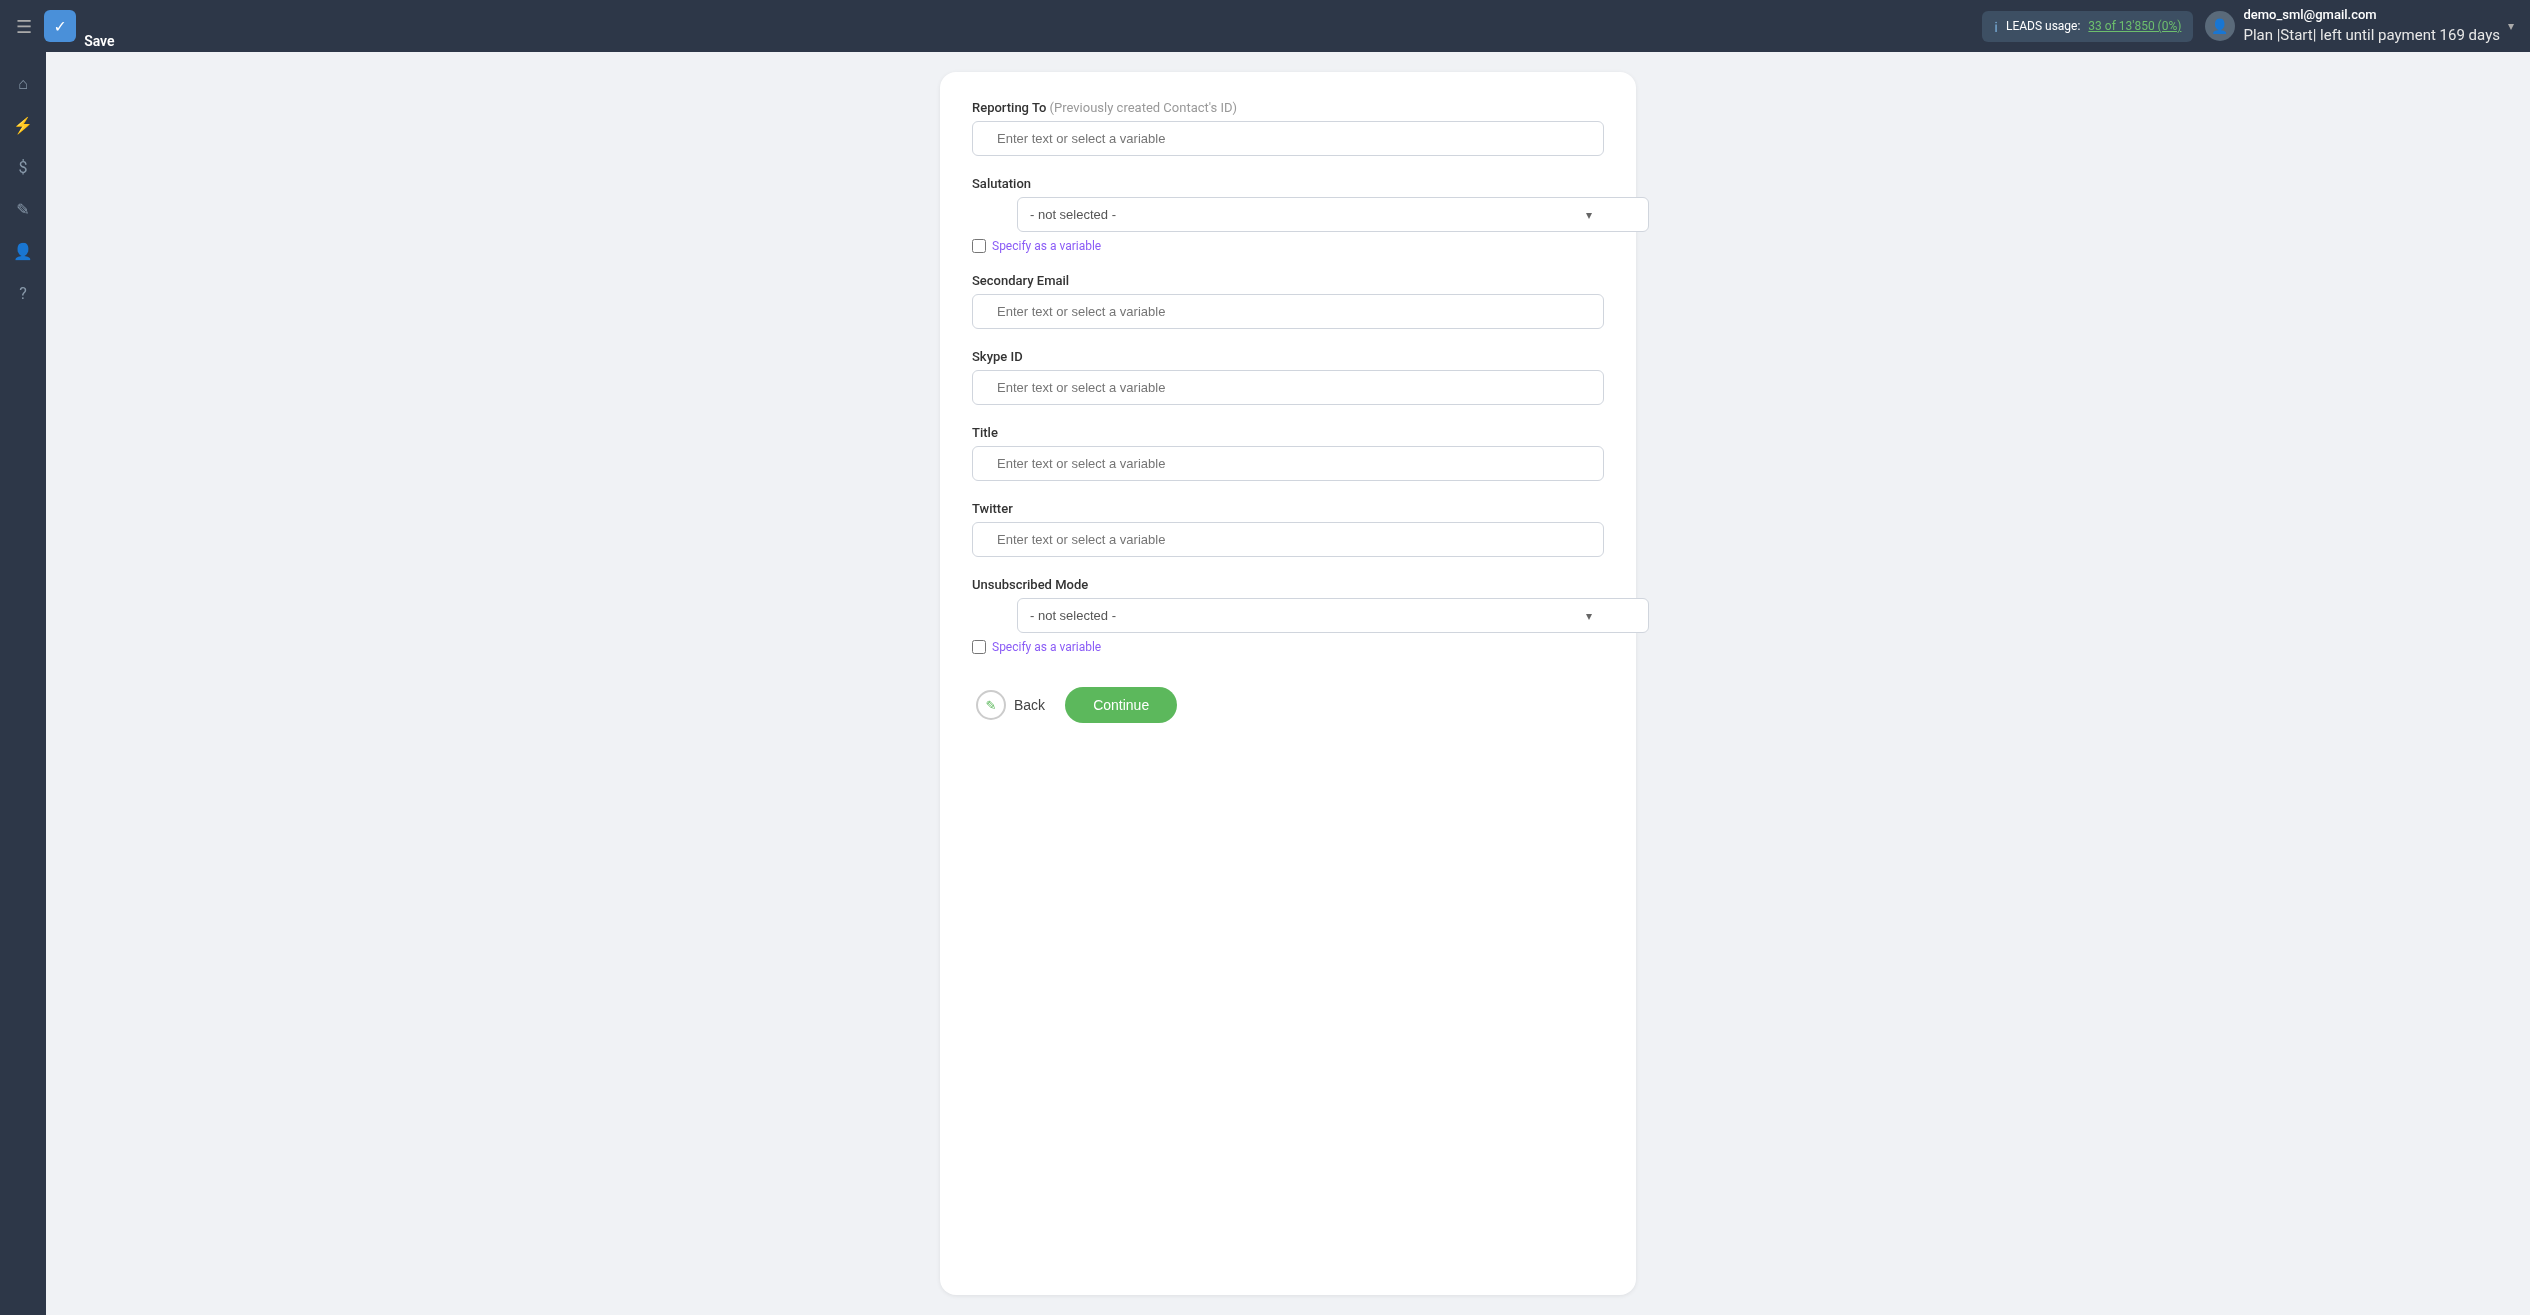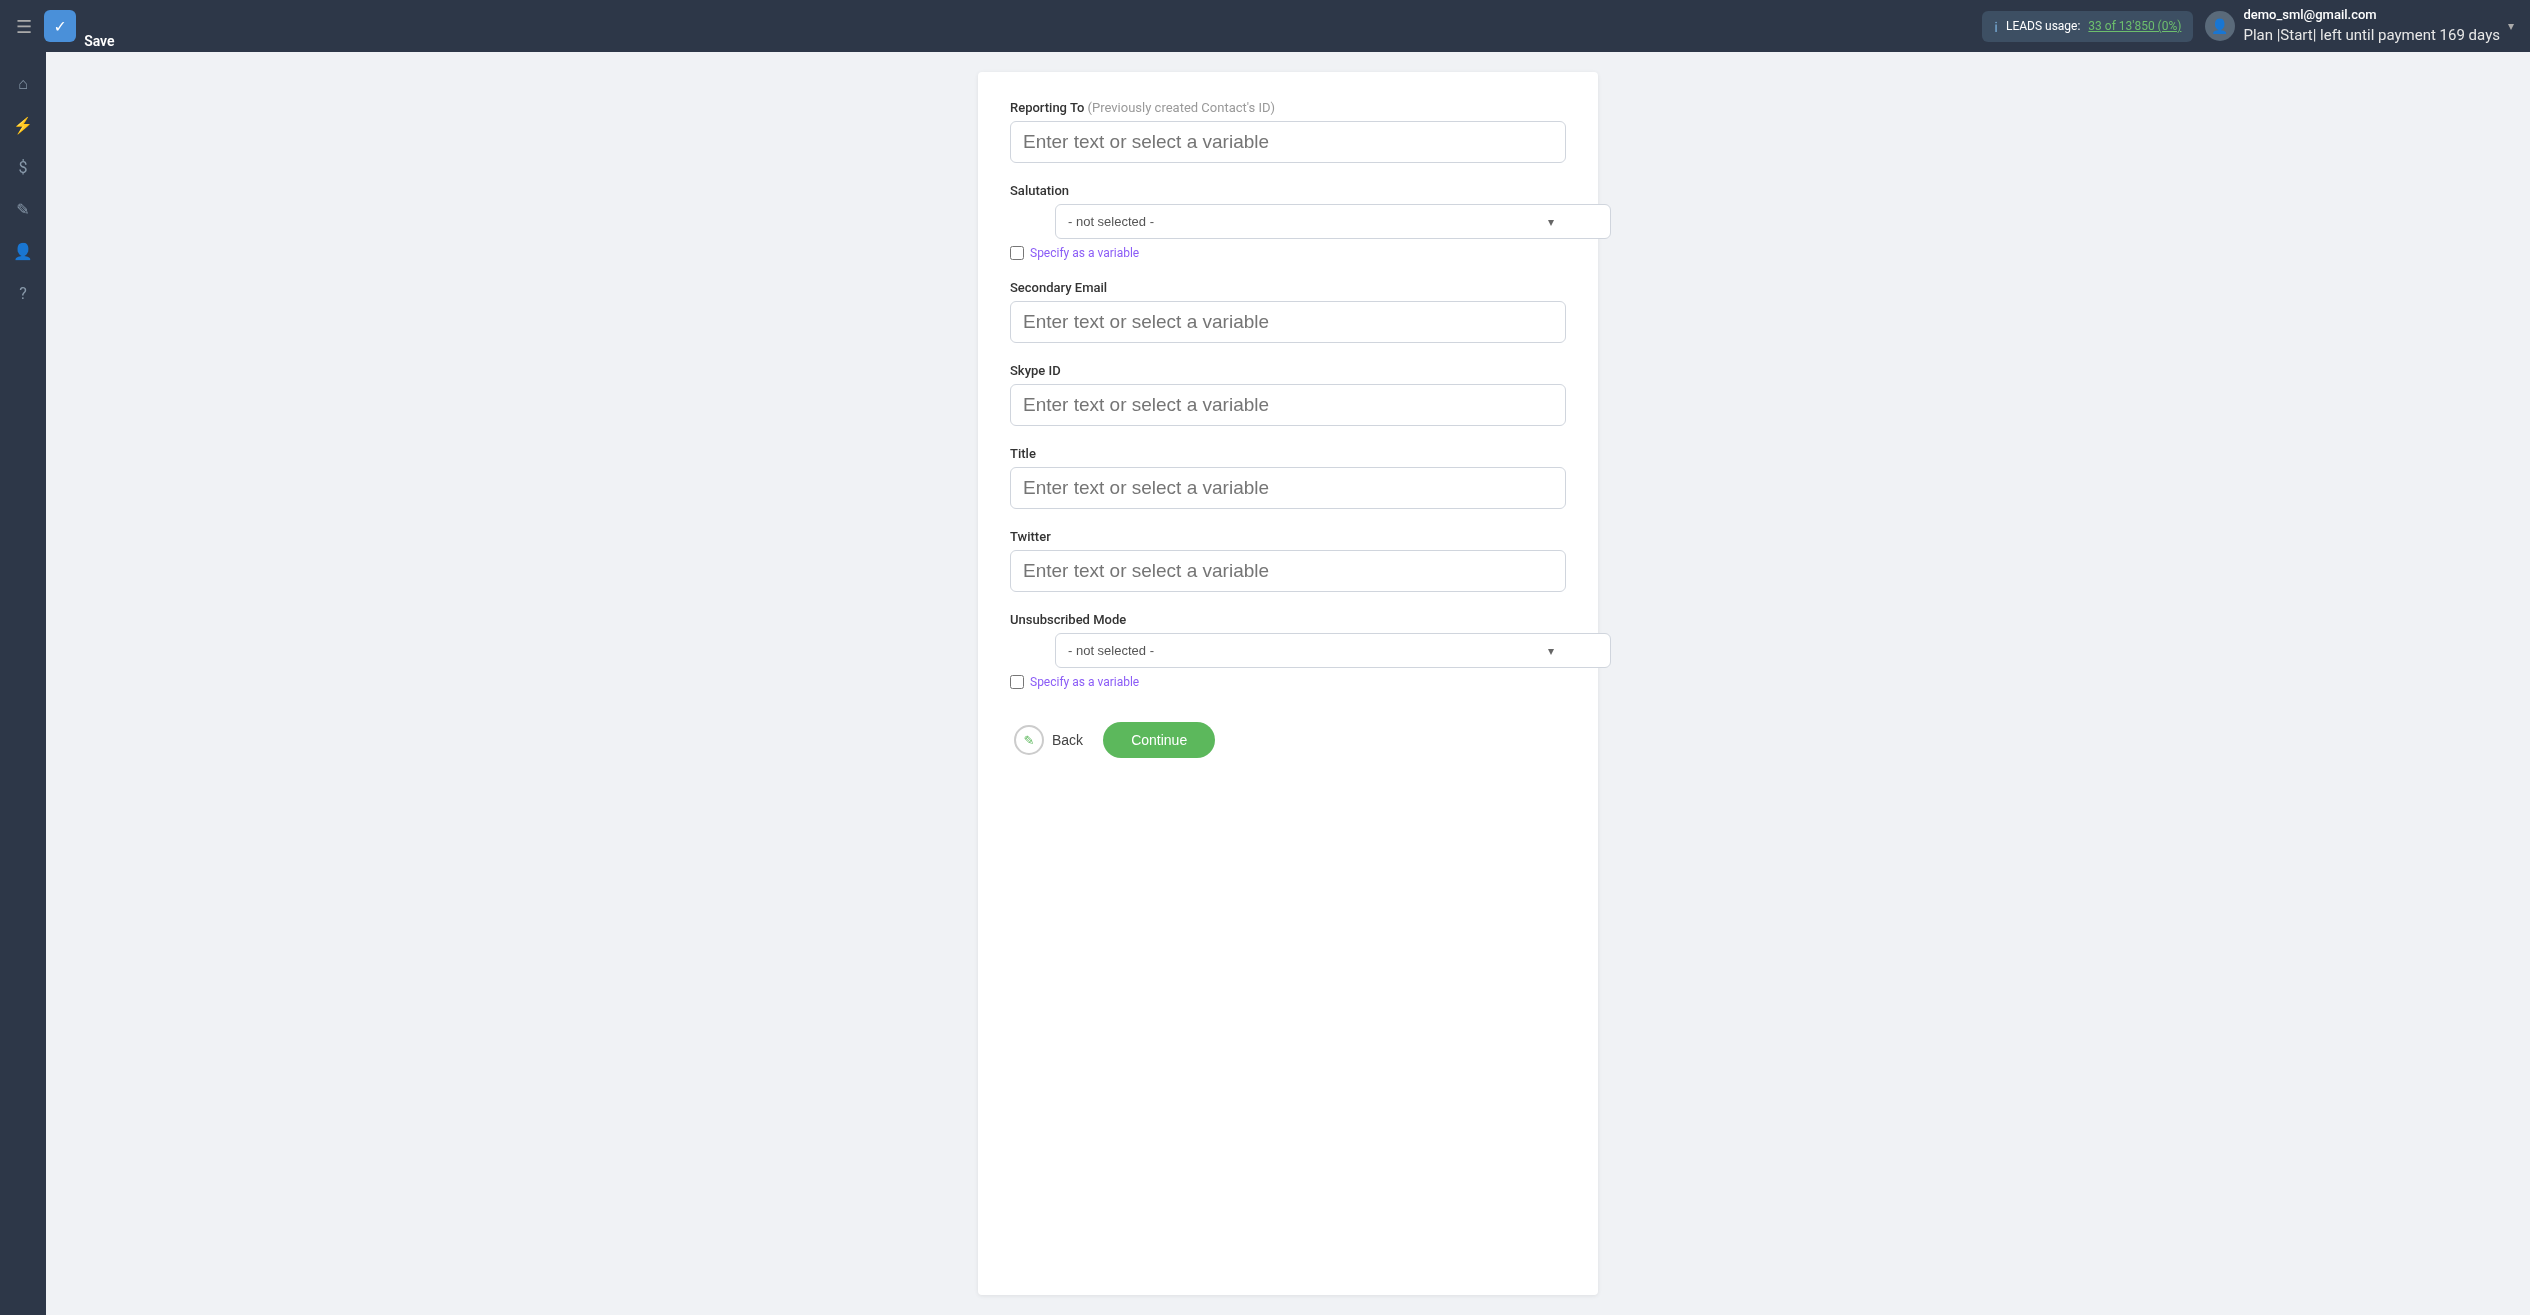--- a/index.html
+++ b/index.html
@@ -77,41 +77,41 @@
       flex: 1;
       overflow-y: auto;
       background: #f0f2f5;
       padding: 20px 0;
       display: flex;
       justify-content: center;
     }
 
     .form-container {
       background: white;
-      border-radius: 4px;
+      border-radius: 16px;
       padding: 28px 32px;
-      width: 620px;
+      width: 696px;
       box-shadow: 0 1px 4px rgba(0,0,0,0.08);
     }
 
     .field-group { margin-bottom: 20px; }
     .field-label {
       font-size: 13px;
       color: #333;
       font-weight: 500;
       margin-bottom: 6px;
       display: block;
     }
     .field-label .sub-label { color: #999; font-weight: 400; }
     .field-input {
       width: 100%;
       border: 1px solid #d0d5dd;
       border-radius: 6px;
-      padding: 9px 12px;
-      font-size: 19px;
+      padding: 9px 24px;
+      font-size: 13px;
       color: #999;
       outline: none;
       background: white;
     }
 
     .select-wrapper { position: relative; }
     .select-field {
       width: 100%;
       border: 1px solid #d0d5dd;
       border-radius: 6px;

